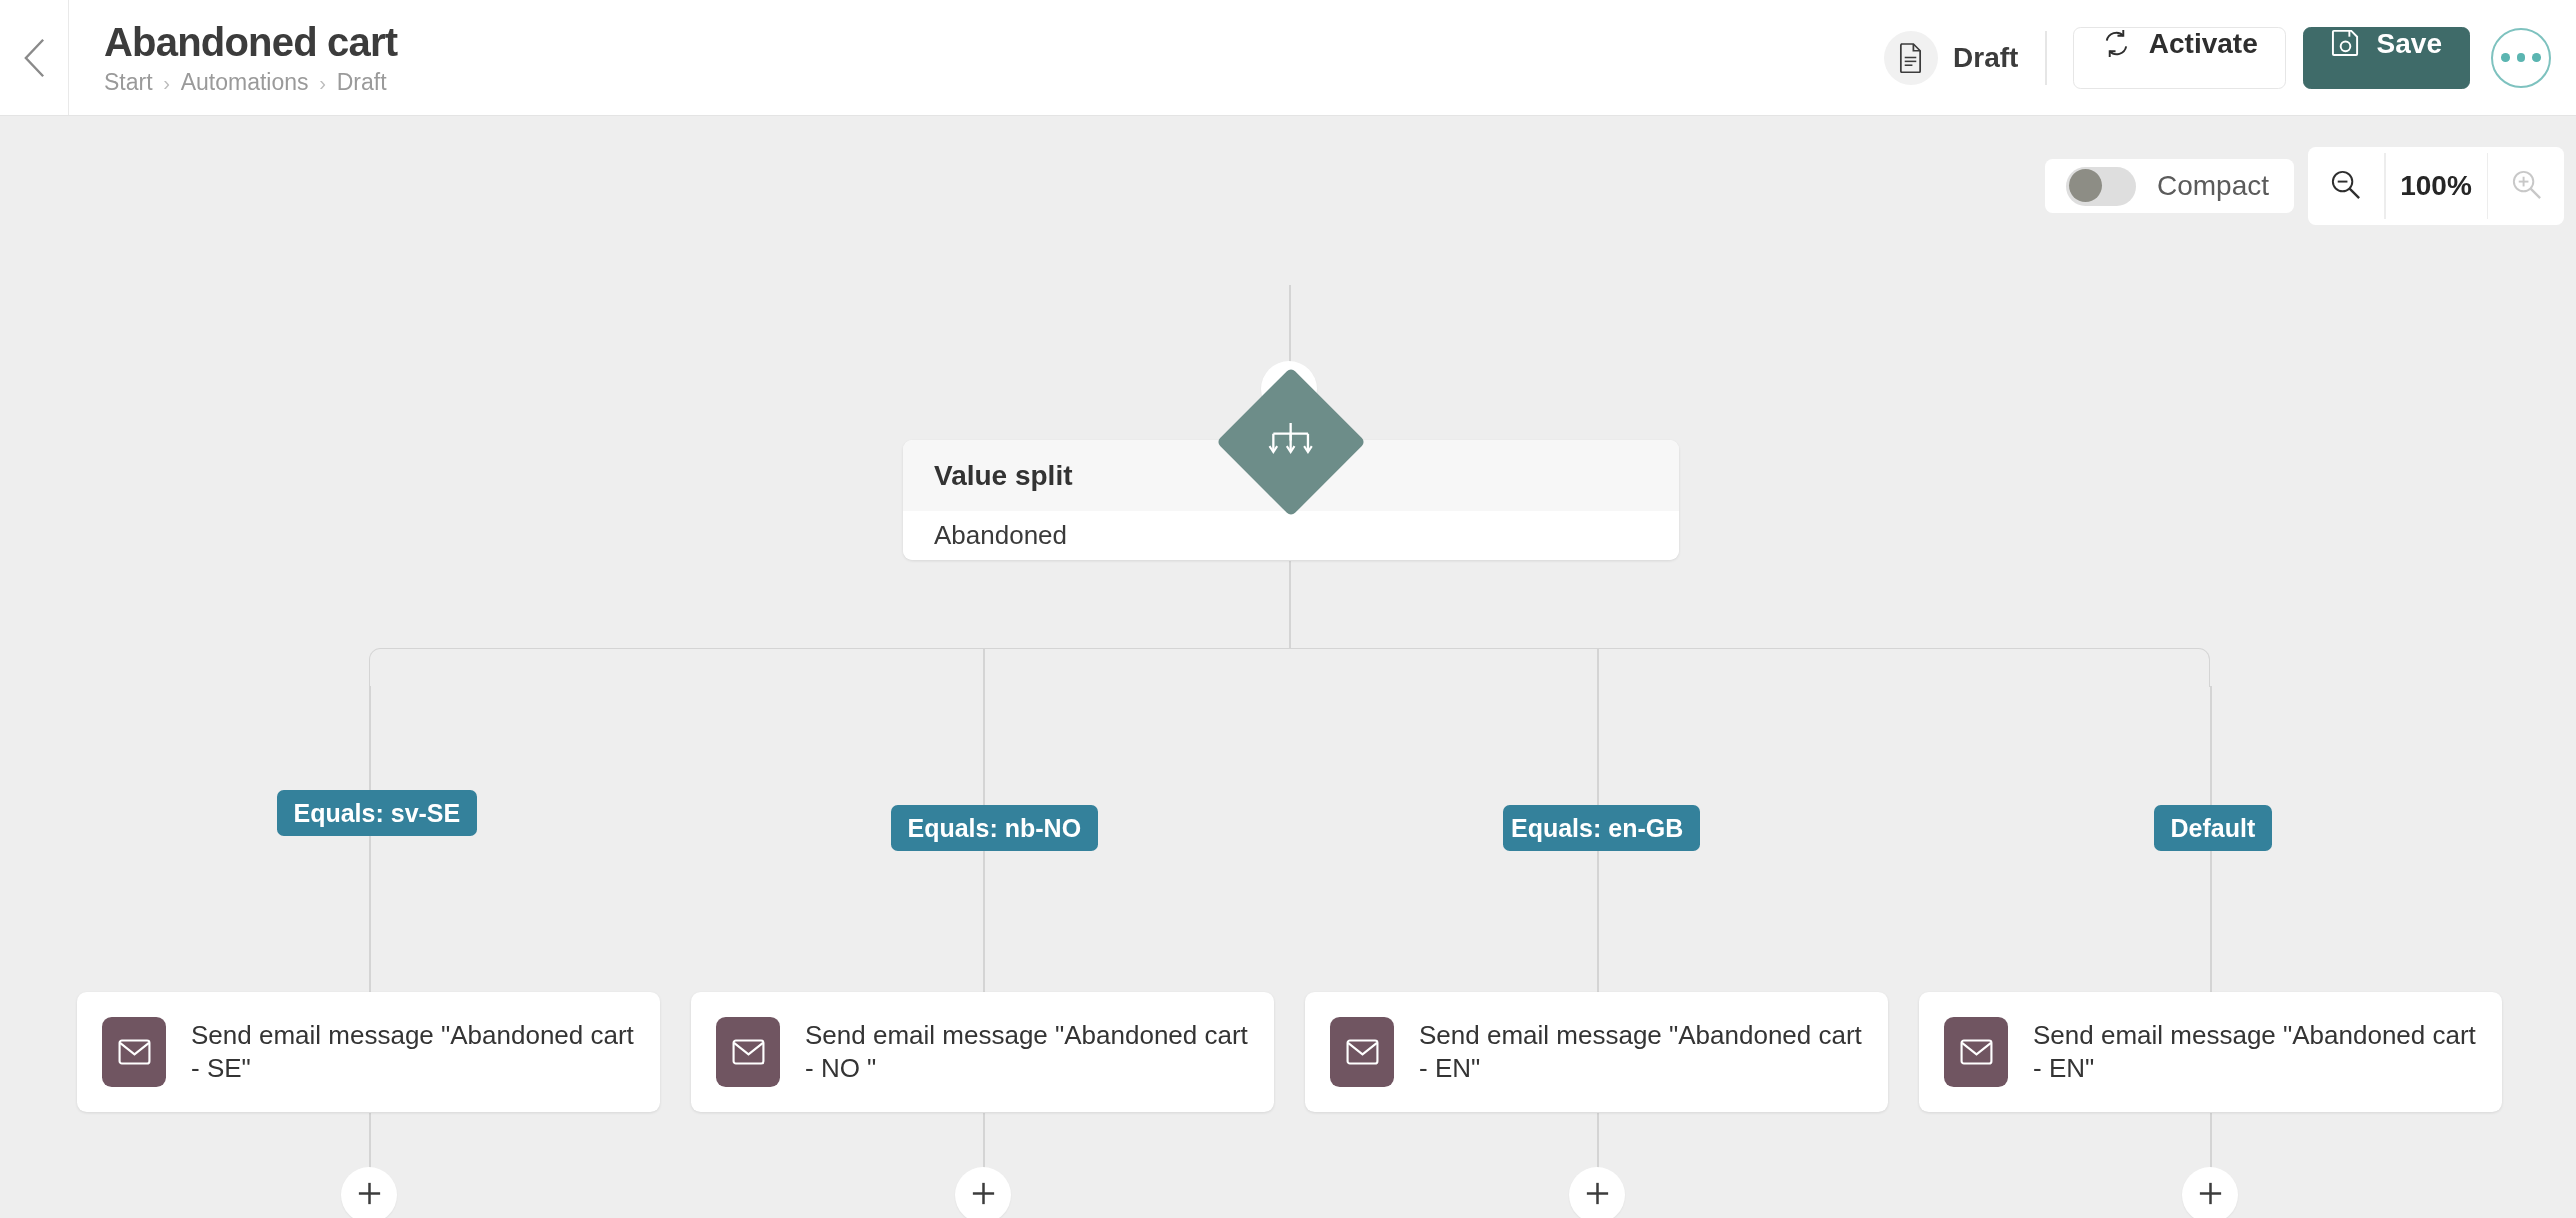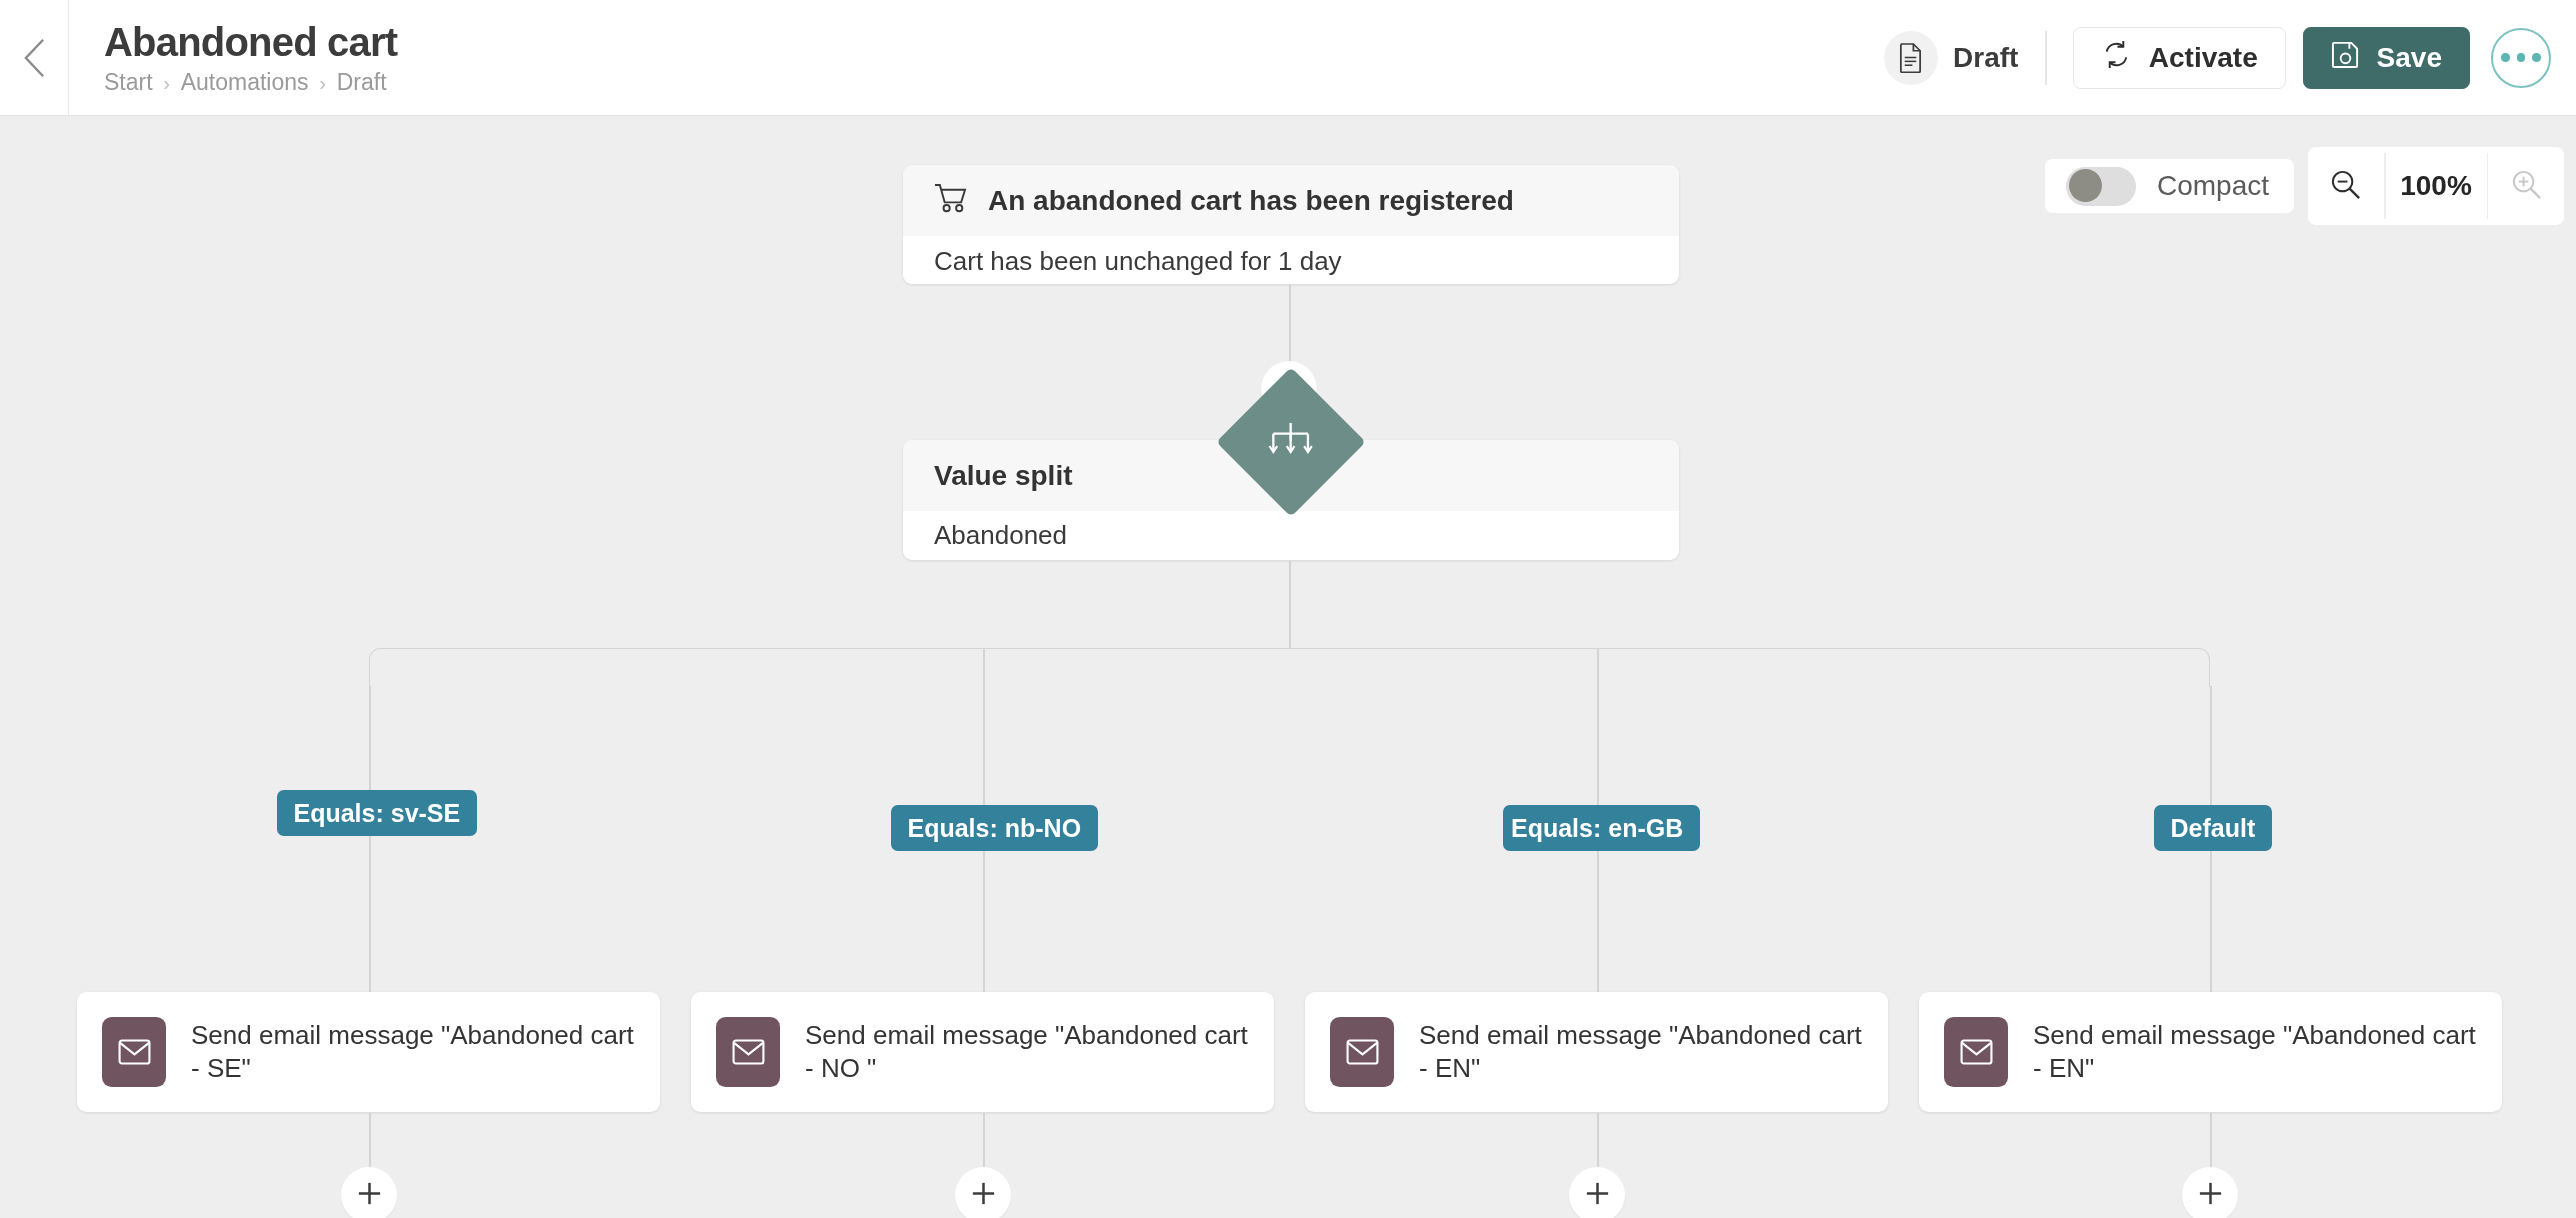--- a/index.html
+++ b/index.html
@@ -48,21 +48,21 @@
   .status-icon-wrap {
     width: 54px; height: 54px; border-radius: 50%;
     background: #f1f1f1;
     display: flex; align-items: center; justify-content: center;
   }
   .status-label { font-size: 28px; font-weight: 600; color: #3c3c3c; }
   .hdr-divider { width: 1.9px; height: 54px; background: #e6e6e6; margin-right: 26px; }
 
   .btn {
     height: 62px; border-radius: 7.7px;
-    display: flex; align-items: center; gap: 16.5px;
+    display: flex; gap: 16.5px;
     padding: 0 27px; cursor: pointer;
     font-size: 28px; font-weight: 600;
   }
   .btn-activate {
     background: #ffffff; color: #2e2e2e;
     border: 1.9px solid #e6e6e6; margin-right: 17.4px;
   }
   .btn-save {
     background: #3f6b69; color: #ffffff;
     border: 1.9px solid #3f6b69; margin-right: 21px;
@@ -335,33 +335,20 @@
     <div class="conn conn-v" style="left:369px; top:570px; height:306px;"></div>
     <div class="conn conn-v" style="left:983px; top:532px; height:345px;"></div>
     <div class="conn conn-v" style="left:1597px; top:532px; height:345px;"></div>
     <div class="conn conn-v" style="left:2210px; top:570px; height:306px;"></div>
 
     <div class="conn conn-v" style="left:369px; top:997px; height:57px;"></div>
     <div class="conn conn-v" style="left:983px; top:997px; height:57px;"></div>
     <div class="conn conn-v" style="left:1597px; top:997px; height:57px;"></div>
     <div class="conn conn-v" style="left:2210px; top:997px; height:57px;"></div>
 
-    <div class="card node-trigger">
-      <div class="card-head">
-        <span>
-          <svg width="33" height="31" viewBox="0 0 34 32">
-            <polyline points="1,3 6,3 11,21 28,21 32,8 8,8" fill="none" stroke="#3a3a3a" stroke-width="2"></polyline>
-            <circle cx="13" cy="27" r="3.2" fill="none" stroke="#3a3a3a" stroke-width="2"></circle>
-            <circle cx="26" cy="27" r="3.2" fill="none" stroke="#3a3a3a" stroke-width="2"></circle>
-          </svg>
-        </span>
-        <span>An abandoned cart has been registered</span>
-      </div>
-      <div class="card-body">Cart has been unchanged for 1 day</div>
-    </div>
 
     <div class="plus-btn" style="left:1261px; top:245px;">
       <span>
         <svg width="29" height="29" viewBox="0 0 30 30">
           <line x1="15" y1="4" x2="15" y2="26" stroke="#3c3c3c" stroke-width="2.6"></line>
           <line x1="4" y1="15" x2="26" y2="15" stroke="#3c3c3c" stroke-width="2.6"></line>
         </svg>
       </span>
     </div>
 

